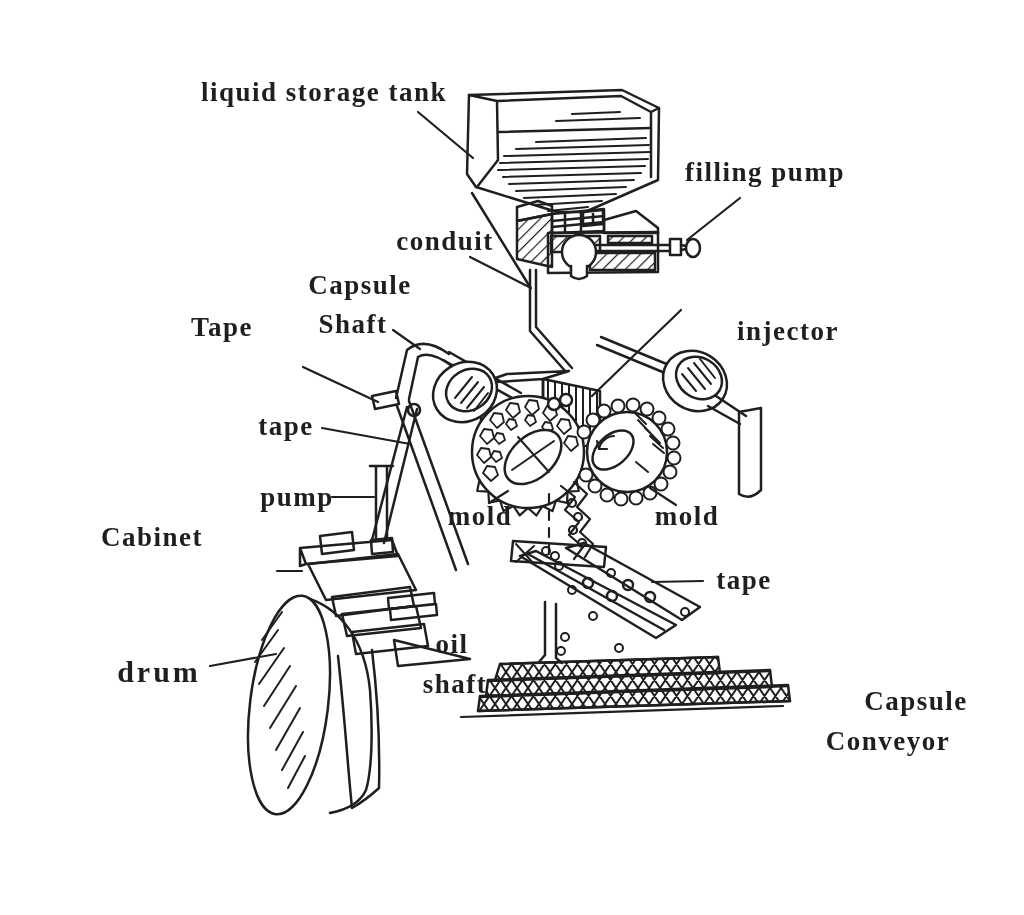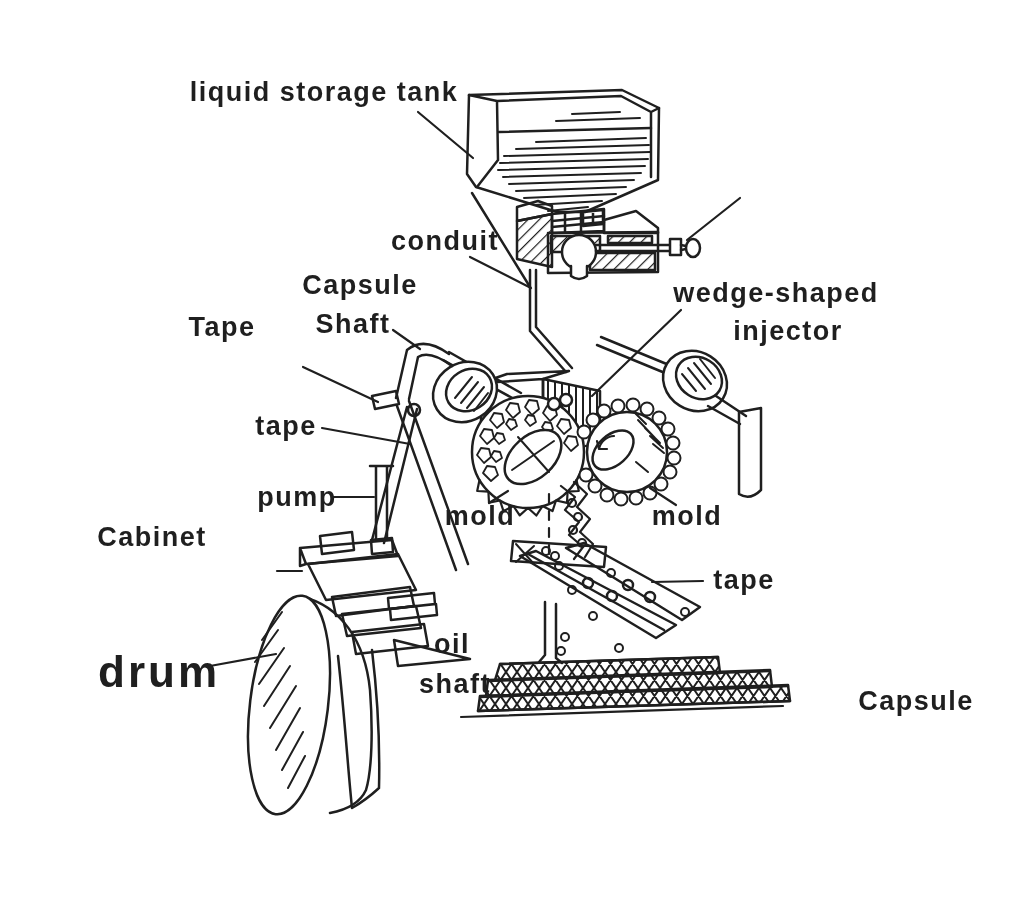--- a/index.html
+++ b/index.html
@@ -1,22 +1,22 @@
 <!DOCTYPE html>
 <html><head>
 <meta charset="utf-8">
 <style>
   html,body{margin:0;padding:0;background:#fff;}
   #stage{position:relative;width:1024px;height:915px;background:#fff;overflow:hidden;
          font-family:"Liberation Sans",sans-serif;}
   #machine-svg{position:absolute;left:0;top:0;
          stroke:#1f1f1f;stroke-width:2.5;fill:none;stroke-linecap:round;stroke-linejoin:round;}
   .lbl{position:absolute;transform:translate(-50%,-50%);white-space:nowrap;
-       color:#1f1f1f;font-weight:600;font-size:27px;letter-spacing:1.5px;}
-  .lbl.big{font-size:44px;letter-spacing:3px;}
+       color:#1f1f1f;font-weight:600;font-size:27px;letter-spacing:1.5px;font-family:Liberation Serif, serif;}
+  .lbl.big{font-size:30px;letter-spacing:3px;}
 </style>
 </head>
 <body>
 
 <div id="stage">
 
 <svg id="machine-svg" width="1024" height="915" viewBox="0 0 1024 915">
   <defs>
     <pattern id="hatch" width="8" height="8" patternUnits="userSpaceOnUse" patternTransform="rotate(45)">
       <line x1="0" y1="0" x2="0" y2="8" stroke="#1f1f1f" stroke-width="2.4"></line>
@@ -227,30 +227,31 @@
     <path d="M332,497 L374,497"></path>
     <path d="M277,571 L302,571"></path>
     <path d="M210,666 L276,654"></path>
     <path d="M489,503 L508,491"></path>
     <path d="M676,505 L650,488"></path>
     <path d="M703,581 L652,582"></path>
   </g>
 </svg>
 
 <div class="lbl" style="left:324px;top:92px">liquid storage tank</div>
+<div class="lbl" style="left:765px;top:172px">filling pump</div>
 <div class="lbl" style="left:445px;top:241px">conduit</div>
-<div class="lbl" style="left:776px;top:293px">wedge-shaped</div>
 <div class="lbl" style="left:788px;top:331px">injector</div>
 <div class="lbl" style="left:360px;top:285px">Capsule</div>
 <div class="lbl" style="left:353px;top:324px">Shaft</div>
 <div class="lbl" style="left:222px;top:327px">Tape</div>
 <div class="lbl" style="left:286px;top:426px">tape</div>
 <div class="lbl" style="left:297px;top:497px">pump</div>
 <div class="lbl" style="left:152px;top:537px">Cabinet</div>
 <div class="lbl big" style="left:159px;top:672px">drum</div>
 <div class="lbl" style="left:480px;top:516px">mold</div>
 <div class="lbl" style="left:687px;top:516px">mold</div>
 <div class="lbl" style="left:744px;top:580px">tape</div>
 <div class="lbl" style="left:452px;top:644px">oil</div>
 <div class="lbl" style="left:455px;top:684px">shaft</div>
 <div class="lbl" style="left:916px;top:701px">Capsule</div>
+<div class="lbl" style="left:888px;top:741px">Conveyor</div>
 
 </div>
 
 </body></html>

